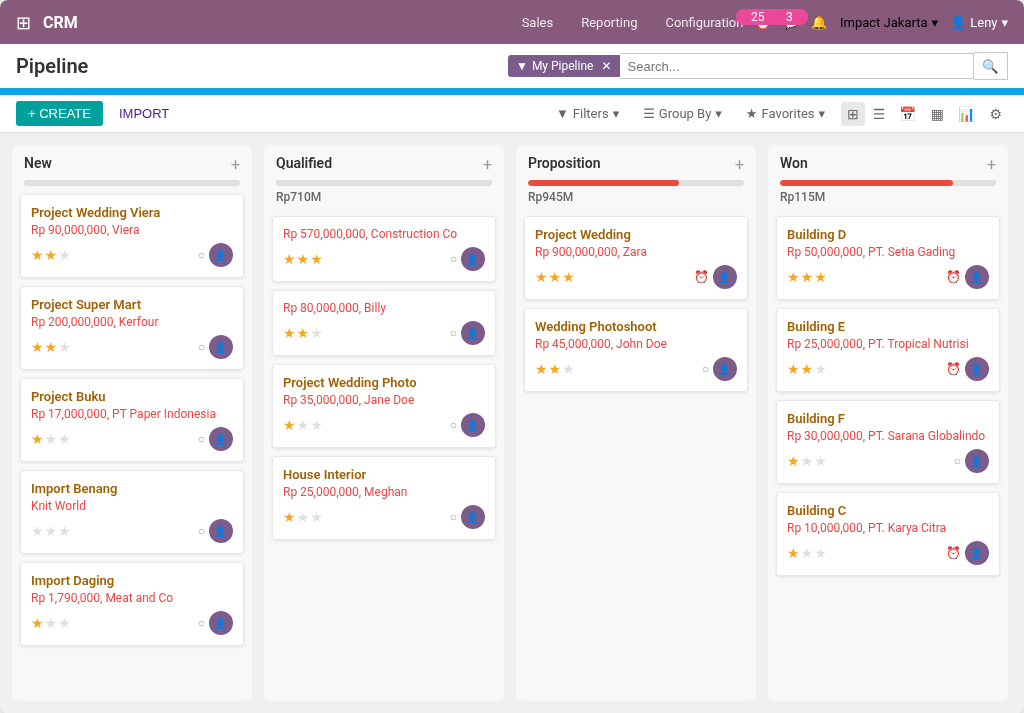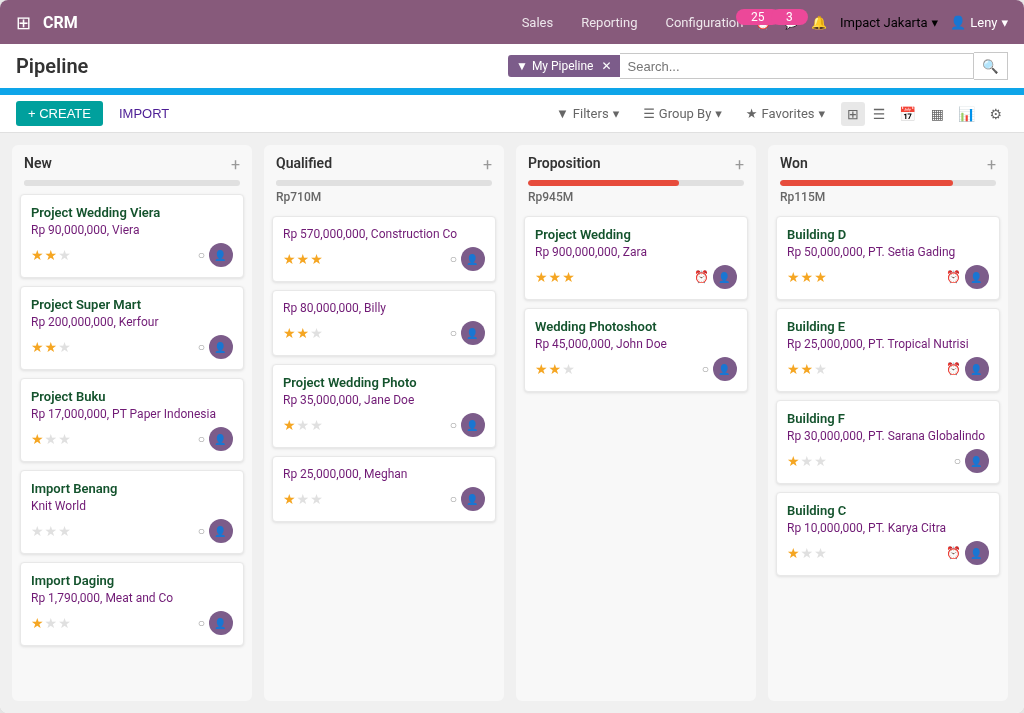--- a/index.html
+++ b/index.html
@@ -44,22 +44,22 @@
     .col-header { padding: 10px 12px 6px; display: flex; justify-content: space-between; }
     .col-title { font-weight: 600; font-size: 14px; color: #333; }
     .col-add { color: #999; cursor: pointer; font-size: 16px; }
     .col-progress { margin: 0 12px 4px; height: 6px; background: #e0e0e0; border-radius: 3px; overflow: hidden; }
     .col-progress-bar { height: 100%; border-radius: 3px; }
     .col-amount { padding: 0 12px 8px; font-size: 12px; color: #666; font-weight: 500; }
     .col-cards { padding: 4px 8px 8px; display: flex; flex-direction: column; gap: 8px; overflow-y: auto; }
     
     
     .kanban-card { background: #fff; border-radius: 4px; padding: 10px; box-shadow: 0 1px 3px rgba(0,0,0,0.1); cursor: pointer; border: 1px solid #e8e8e8; }
-    .card-title { font-weight: 600; font-size: 13px; color: #14532d; margin-bottom: 3px; }
-    .card-amount { font-size: 12px; color: #701a75; margin-bottom: 6px; }
+    .card-title { font-weight: 600; font-size: 13px; color: #a16207; margin-bottom: 3px; }
+    .card-amount { font-size: 12px; color: #ef4444; margin-bottom: 6px; }
     .card-footer { display: flex; align-items: center; justify-content: space-between; }
     .card-stars { display: flex; gap: 1px; }
     .star { font-size: 14px; color: #e0e0e0; }
     .star.filled { color: #f5a623; }
     .card-actions { display: flex; align-items: center; gap: 4px; }
     .activity-icon { color: #999; font-size: 12px; }
     .activity-icon.urgent { color: #e74c3c; }
     .avatar { width: 24px; height: 24px; border-radius: 50%; background: #7c5c8a; display: flex; align-items: center; justify-content: center; font-size: 10px; color: #fff; }
   </style>
 </head>
@@ -267,20 +267,21 @@
                 <span class="star">★</span>
                 <span class="star">★</span>
               </div>
               <div class="card-actions">
                 <span class="activity-icon">○</span>
                 <div class="avatar">👤</div>
               </div>
             </div>
           </div>
           <div class="kanban-card">
+            <div class="card-title">House Interior</div>
             <div class="card-amount">Rp 25,000,000, Meghan</div>
             <div class="card-footer">
               <div class="card-stars">
                 <span class="star filled">★</span>
                 <span class="star">★</span>
                 <span class="star">★</span>
               </div>
               <div class="card-actions">
                 <span class="activity-icon">○</span>
                 <div class="avatar">👤</div>

